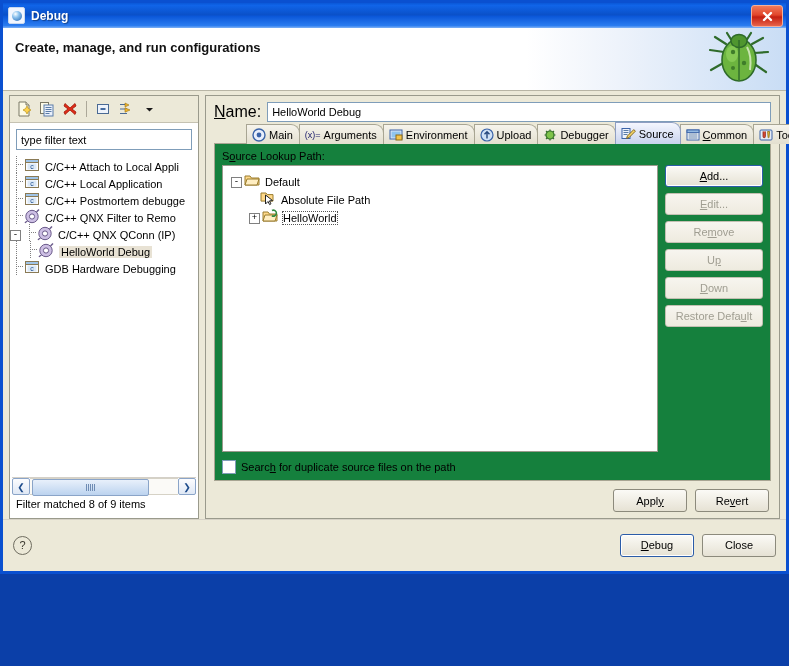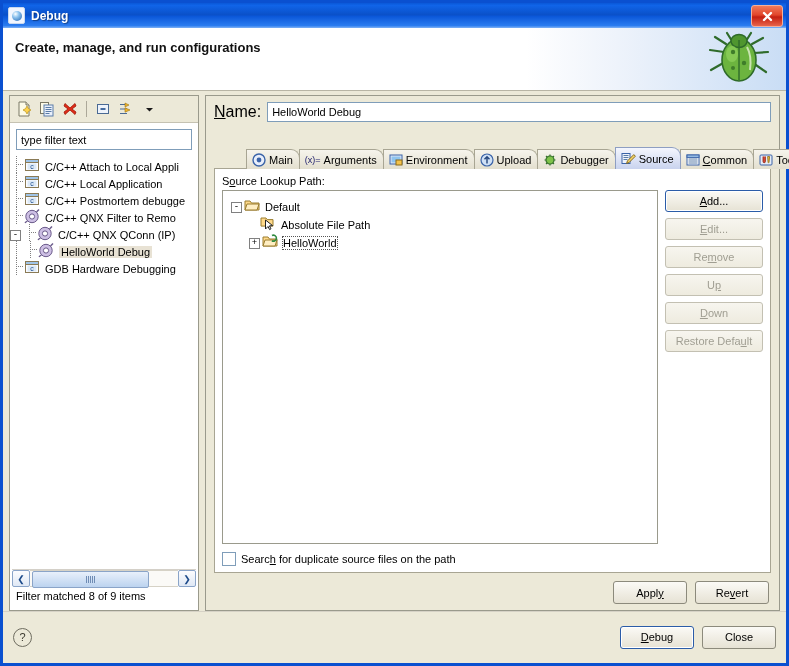--- a/index.html
+++ b/index.html
@@ -2,21 +2,21 @@
 <html><head>
 <meta charset="utf-8">
 <style>
   html,body{margin:0;padding:0;}
   body{
     width:789px;height:666px;overflow:hidden;
     font-family:"Liberation Sans",sans-serif;font-size:11px;
     background:#0b3fa8;
   }
   .win{
-    position:absolute;left:0;top:0;width:789px;height:666px;
+    position:absolute;left:0;top:0;width:789px;height:574px;
     box-sizing:border-box;
     border:3px solid #0a50d0;
     background:#ece9d8;
     display:flex;flex-direction:column;
   }
   
   .titlebar{
     height:25px;flex:0 0 25px;
     background:linear-gradient(to bottom,#0a58d8 0%,#1064e8 10%,#0a50c8 48%,#0a56d8 52%,#2a7cf0 90%,#7fb2f5 100%);
     display:flex;align-items:center;position:relative;
@@ -113,37 +113,37 @@
   
   .rightpanel{flex:1 1 auto;display:flex;flex-direction:column;min-width:0;min-height:0;
     background:#ece9d8;border:1px solid #9a9a8c;padding:6px 8px 6px 8px;box-sizing:border-box;}
   .namerow{display:flex;align-items:center;gap:6px;flex:0 0 auto;}
   .namelbl{font-size:16px;color:#000;}
   .namelbl u{text-decoration:underline;}
   .nameinput{
     flex:1 1 auto;height:18px;border:1px solid #7f9db9;background:#fff;
     display:flex;align-items:center;padding:0 4px;font-size:11px;color:#000;
   }
-  .tabrow{flex:0 0 22px;display:flex;align-items:flex-end;margin-top:25px;position:relative;padding-left:32px;}
+  .tabrow{flex:0 0 22px;display:flex;align-items:flex-end;margin-top:0;position:relative;padding-left:32px;}
   .tab{
     height:19px;display:flex;align-items:center;gap:3px;padding:0 6px 0 5px;
     font-size:11px;color:#000;cursor:pointer;position:relative;
     background:linear-gradient(to bottom,#f6f4ec,#e3dfcf);
     border:1px solid #a8a593;border-bottom:none;
     border-radius:0 9px 0 0;margin-right:-1px;
   }
   .tab.active{
     height:21px;z-index:3;
     background:linear-gradient(to bottom,#f4f6fe,#c9d3ee);
     border-color:#8e9ec2;
   }
   .tab u{text-decoration:underline;}
   .tabline{position:absolute;left:0;right:0;bottom:0;height:1px;background:#a8a593;}
   .tabcontent{
-    flex:1 1 auto;border:1px solid #a8a593;border-top:none;background:#ffffff;
+    flex:1 1 auto;border:1px solid #a8a593;border-top:none;background:#15803d;
     padding:6px 7px 6px 7px;display:flex;flex-direction:column;min-height:0;box-sizing:border-box;
   }
   .slp-label{font-size:11px;color:#000;margin-bottom:3px;}
   .slp-label u{text-decoration:underline;}
   .slp-row{flex:1 1 auto;display:flex;gap:7px;min-height:0;}
   .listbox{
     flex:1 1 auto;background:#fff;border:1px solid #9a9a8c;padding:4px 3px;
     min-width:0;overflow:hidden;
   }
   .btncol{flex:0 0 98px;display:flex;flex-direction:column;gap:6px;}

